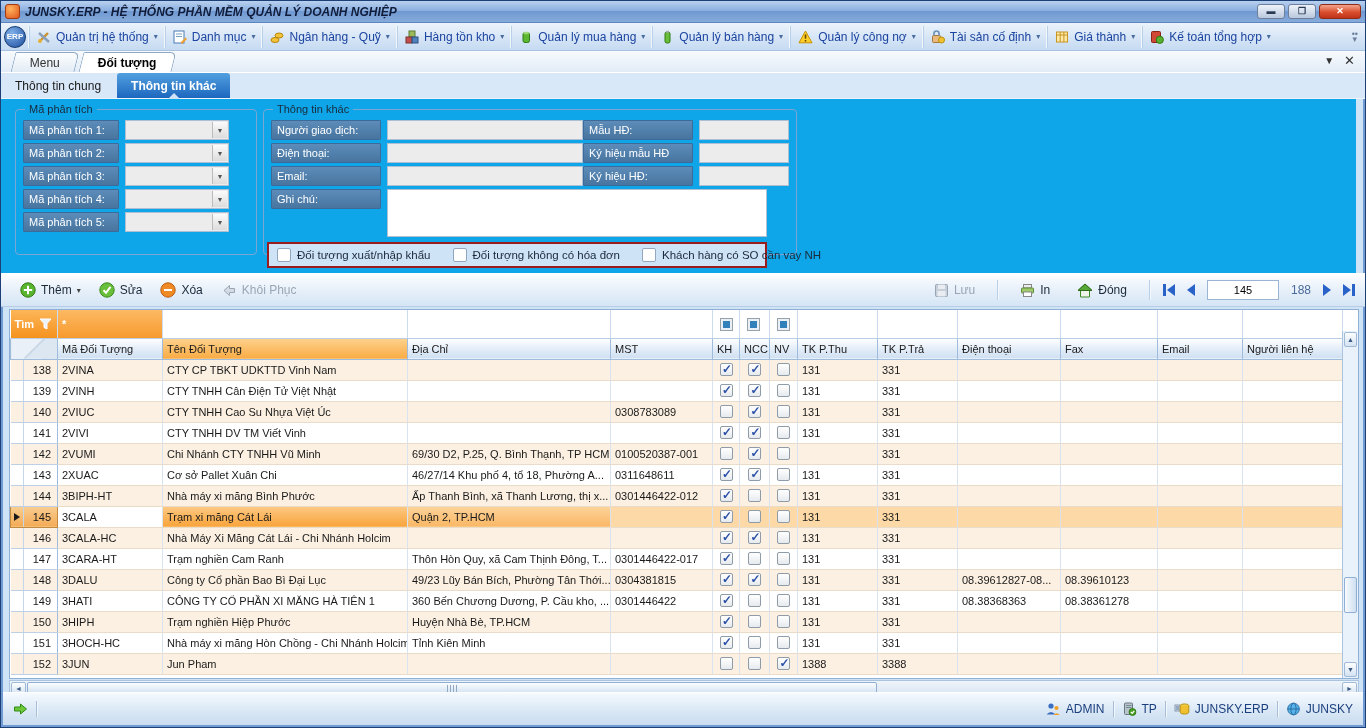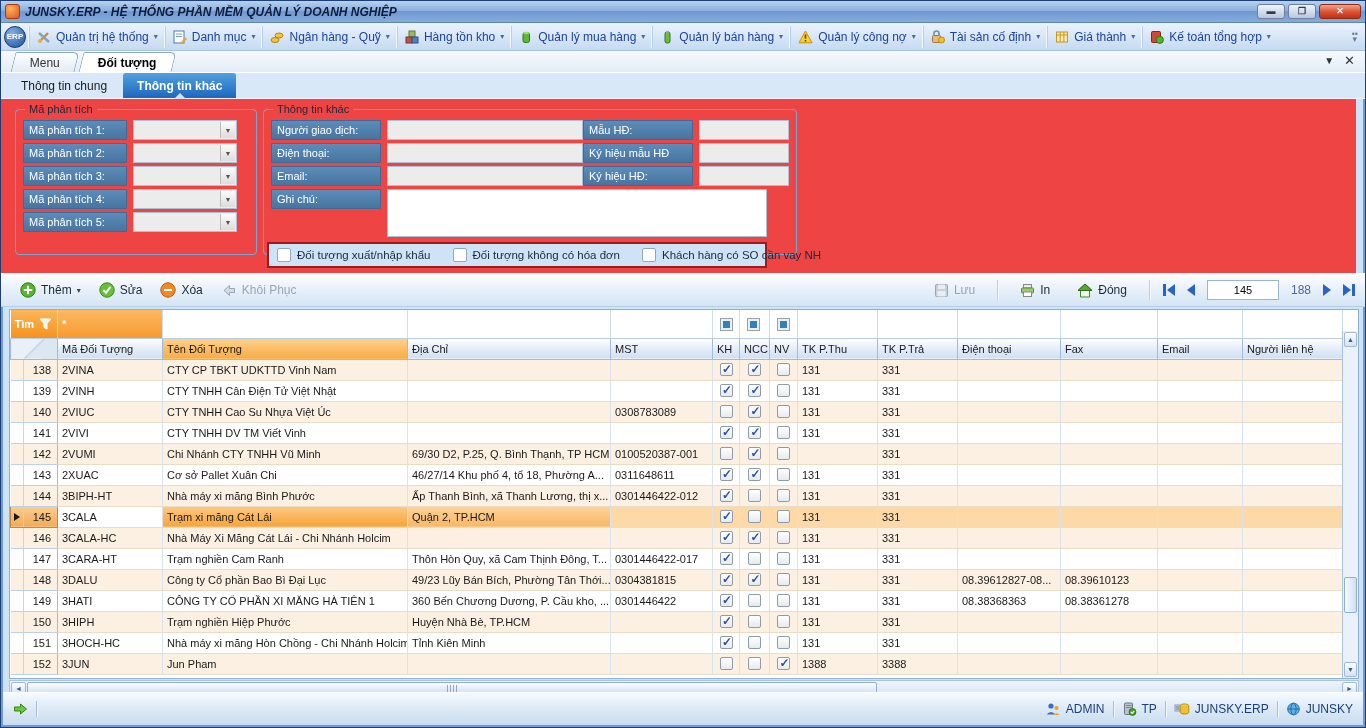--- a/index.html
+++ b/index.html
@@ -24,33 +24,33 @@
 
 
 .tabstrip{position:absolute;top:50px;left:0;right:0;height:22px;background:linear-gradient(#f7fafd,#e2ecf7);border-bottom:1px solid #fff;display:flex;align-items:flex-end;padding-left:12px;}
 .tab{height:20px;padding:3px 16px;border:1px solid #8ca7c7;border-bottom:none;border-radius:2px 6px 0 0;background:linear-gradient(#fdfefe,#e2ebf5);transform:skewX(-14deg);margin-right:4px;color:#333;}
 .tab > span{display:block;transform:skewX(14deg);font-size:12px;}
 .tab.active{background:#fff;font-weight:bold;color:#000;}
 .ts-right{margin-left:auto;display:flex;gap:10px;align-items:center;padding:0 10px 4px 0;color:#333;}
 .ts-right .g{font-size:10px;}
 
 
-.subtabs{position:absolute;top:72px;left:0;right:0;height:26px;background:#d9e8f8;display:flex;align-items:stretch;padding-left:6px;gap:2px;border-bottom:1px solid #eef4fb;}
+.subtabs{position:absolute;top:72px;left:0;right:0;height:26px;background:#d9e8f8;display:flex;align-items:stretch;gap:2px;border-bottom:1px solid #eef4fb;}
 .stab{padding:6px 14px 0 14px;color:#1a1a1a;font-size:12px;}
 .stab.active{background:linear-gradient(#53a0e0,#1c67be);color:#fff;font-weight:bold;border-radius:3px 3px 0 0;position:relative;}
 .stab.active::after{content:"";position:absolute;left:50%;margin-left:-6px;bottom:-1px;border-left:6px solid transparent;border-right:6px solid transparent;border-bottom:6px solid #cfe3f7;}
 
 
-.formarea{position:absolute;top:98px;left:0;right:9px;height:174px;background:#ef4444;}
+.formarea{position:absolute;top:98px;left:0;right:9px;height:174px;background:#0ea5e9;}
 fieldset.group{position:absolute;border:1px solid #7ba6d4;border-radius:4px;padding:2px 5px;}
 legend{font-size:11px;color:#1a2a3a;padding:0 4px;margin-left:4px;}
 .g-analysis{left:14px;top:4px;width:242px;height:152px;}
 .g-other{left:262px;top:4px;width:508px;height:152px;}
 .arow{display:flex;align-items:center;margin:3px 2px;}
-.flabel{background:linear-gradient(#5d8cba,#47759f);color:#fff;padding:3px 5px;width:104px;border:1px solid #3c6a99;border-radius:1px;font-size:11px;height:20px;}
+.flabel{background:linear-gradient(#5d8cba,#47759f);color:#fff;padding:3px 5px;width:96px;border:1px solid #3c6a99;border-radius:1px;font-size:11px;height:20px;}
 .combo{width:104px;height:20px;background:#ececec;border:1px solid #aebfd4;position:relative;margin-left:6px;}
 .combo .dd{position:absolute;right:1px;top:1px;bottom:1px;width:15px;background:linear-gradient(#fbfbfb,#dcdcdc);border-left:1px solid #bbb;color:#555;font-size:7px;display:flex;align-items:center;justify-content:center;}
 .og-rows{margin-top:2px;}
 .og-row{display:flex;align-items:flex-start;margin:3px 2px;}
 .og-row .flabel{width:110px;flex:none;}
 .tinput{height:20px;background:#ececec;border:1px solid #aebfd4;margin-left:6px;font:11px "Liberation Sans",sans-serif;padding:0 4px;color:#222;}
 .tinput.lft{width:196px;}
 .rlabel{margin-left:auto;width:88px;flex:none;}
 .tinput.rgt{width:90px;}
 .noteta{margin-left:6px;width:380px;height:48px;background:#fff;border:1px solid #aebfd4;resize:none;font:11px "Liberation Sans",sans-serif;}

